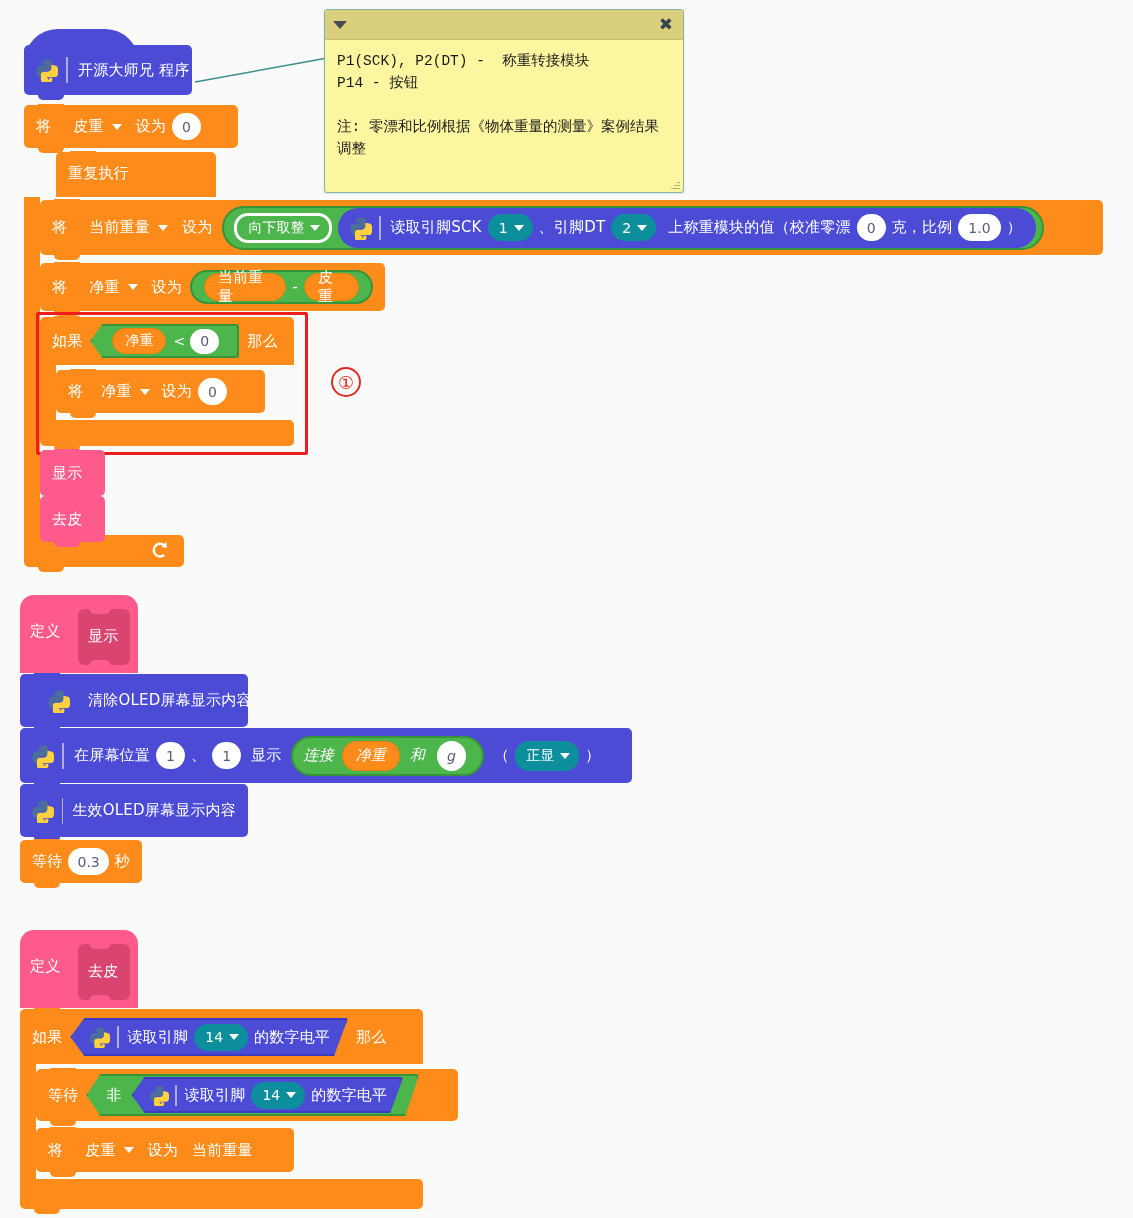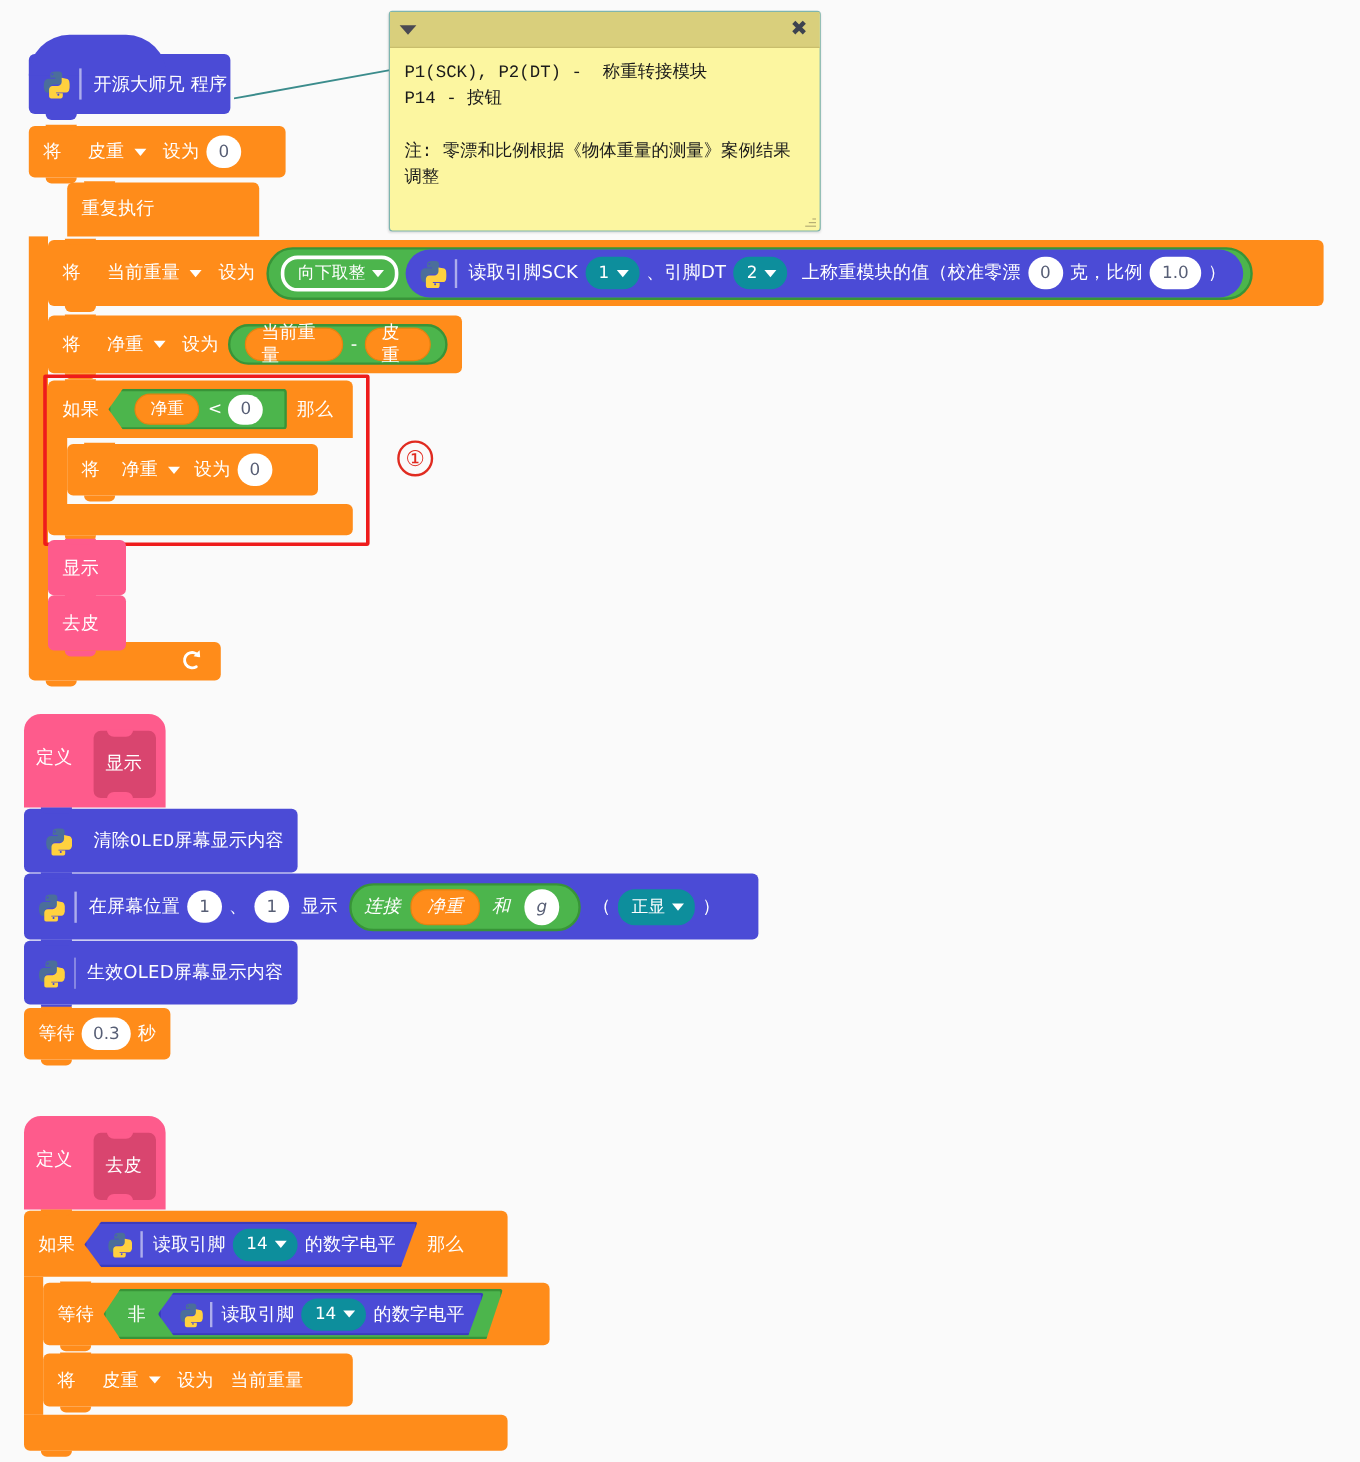--- a/index.html
+++ b/index.html
@@ -275,21 +275,21 @@
   <div style="position:absolute;left:20px;top:595px;width:118px;height:78px;background:#FE5B8C;border-radius:14px 14px 0 0;">
     <div style="position:absolute;left:14px;bottom:-5px;width:26px;height:5px;background:#FE5B8C;border-radius:0 0 7px 7px;"></div>
     <span class="txt" style="position:absolute;left:10px;top:27px;font-size:15px;">定义</span>
     <div style="position:absolute;left:58px;top:14px;width:52px;height:56px;background:#D9456F;border-radius:6px;">
       <div style="position:absolute;left:11px;top:-1px;width:22px;height:6px;background:#FE5B8C;border-radius:0 0 7px 7px;"></div>
       <div style="position:absolute;left:11px;bottom:-1px;width:22px;height:6px;background:#FE5B8C;border-radius:7px 7px 0 0;"></div>
       <span class="txt" style="position:absolute;left:10px;top:18px;">显示</span>
     </div>
   </div>
 
-  <div class="stackblk purple" style="left:20px;top:674px;width:228px;height:53px;padding-left:16px;font-family:Liberation Mono, monospace;">
+  <div class="stackblk purple" style="left:20px;top:674px;width:228px;height:53px;padding-left:26px;">
     <svg class="pyicon" viewBox="0 0 64 64">
       <path fill="#4B6E9B" d="M31.7 4c-6.6 0-10.6 2.6-10.6 6.8v7.4h11v2H16.8c-4.4 0-8.1 2.7-9.2 7.8-1.3 5.9-1.4 9.6 0 15.7 1 4.6 3.4 7.8 7.8 7.8h4.2v-8.9c0-5 4.3-9.4 9.4-9.4h11c4.2 0 7.6-3.5 7.6-7.7V10.8C47.6 6.7 44.2 4 40 4zM25.8 8.2c1.2 0 2.2 1 2.2 2.2s-1 2.2-2.2 2.2-2.2-1-2.2-2.2 1-2.2 2.2-2.2z"></path>
       <path fill="#FFD13F" d="M46.4 18.2v8.6c0 5.2-4.4 9.6-9.4 9.6h-11c-4.1 0-7.6 3.6-7.6 7.7v14.5c0 4.1 3.6 6.6 7.6 7.8 4.8 1.4 9.5 1.6 15.3 0 3.8-1.1 7.6-3.3 7.6-7.8v-5.8h-15v-2h22.5c4.4 0 6-3 7.5-7.6 1.6-4.7 1.5-9.3 0-15.4-1.1-4.5-3.1-7.6-7.5-7.6zM39 53.6c1.2 0 2.2 1 2.2 2.2s-1 2.2-2.2 2.2-2.2-1-2.2-2.2 1-2.2 2.2-2.2z"></path>
     </svg>
     <div class="pysep"></div>
     <span class="txt">清除OLED屏幕显示内容</span>
   </div>
 
   <div class="stackblk purple" style="left:20px;top:728px;width:612px;height:55px;padding-left:10px;">
     <svg class="pyicon" viewBox="0 0 64 64">

